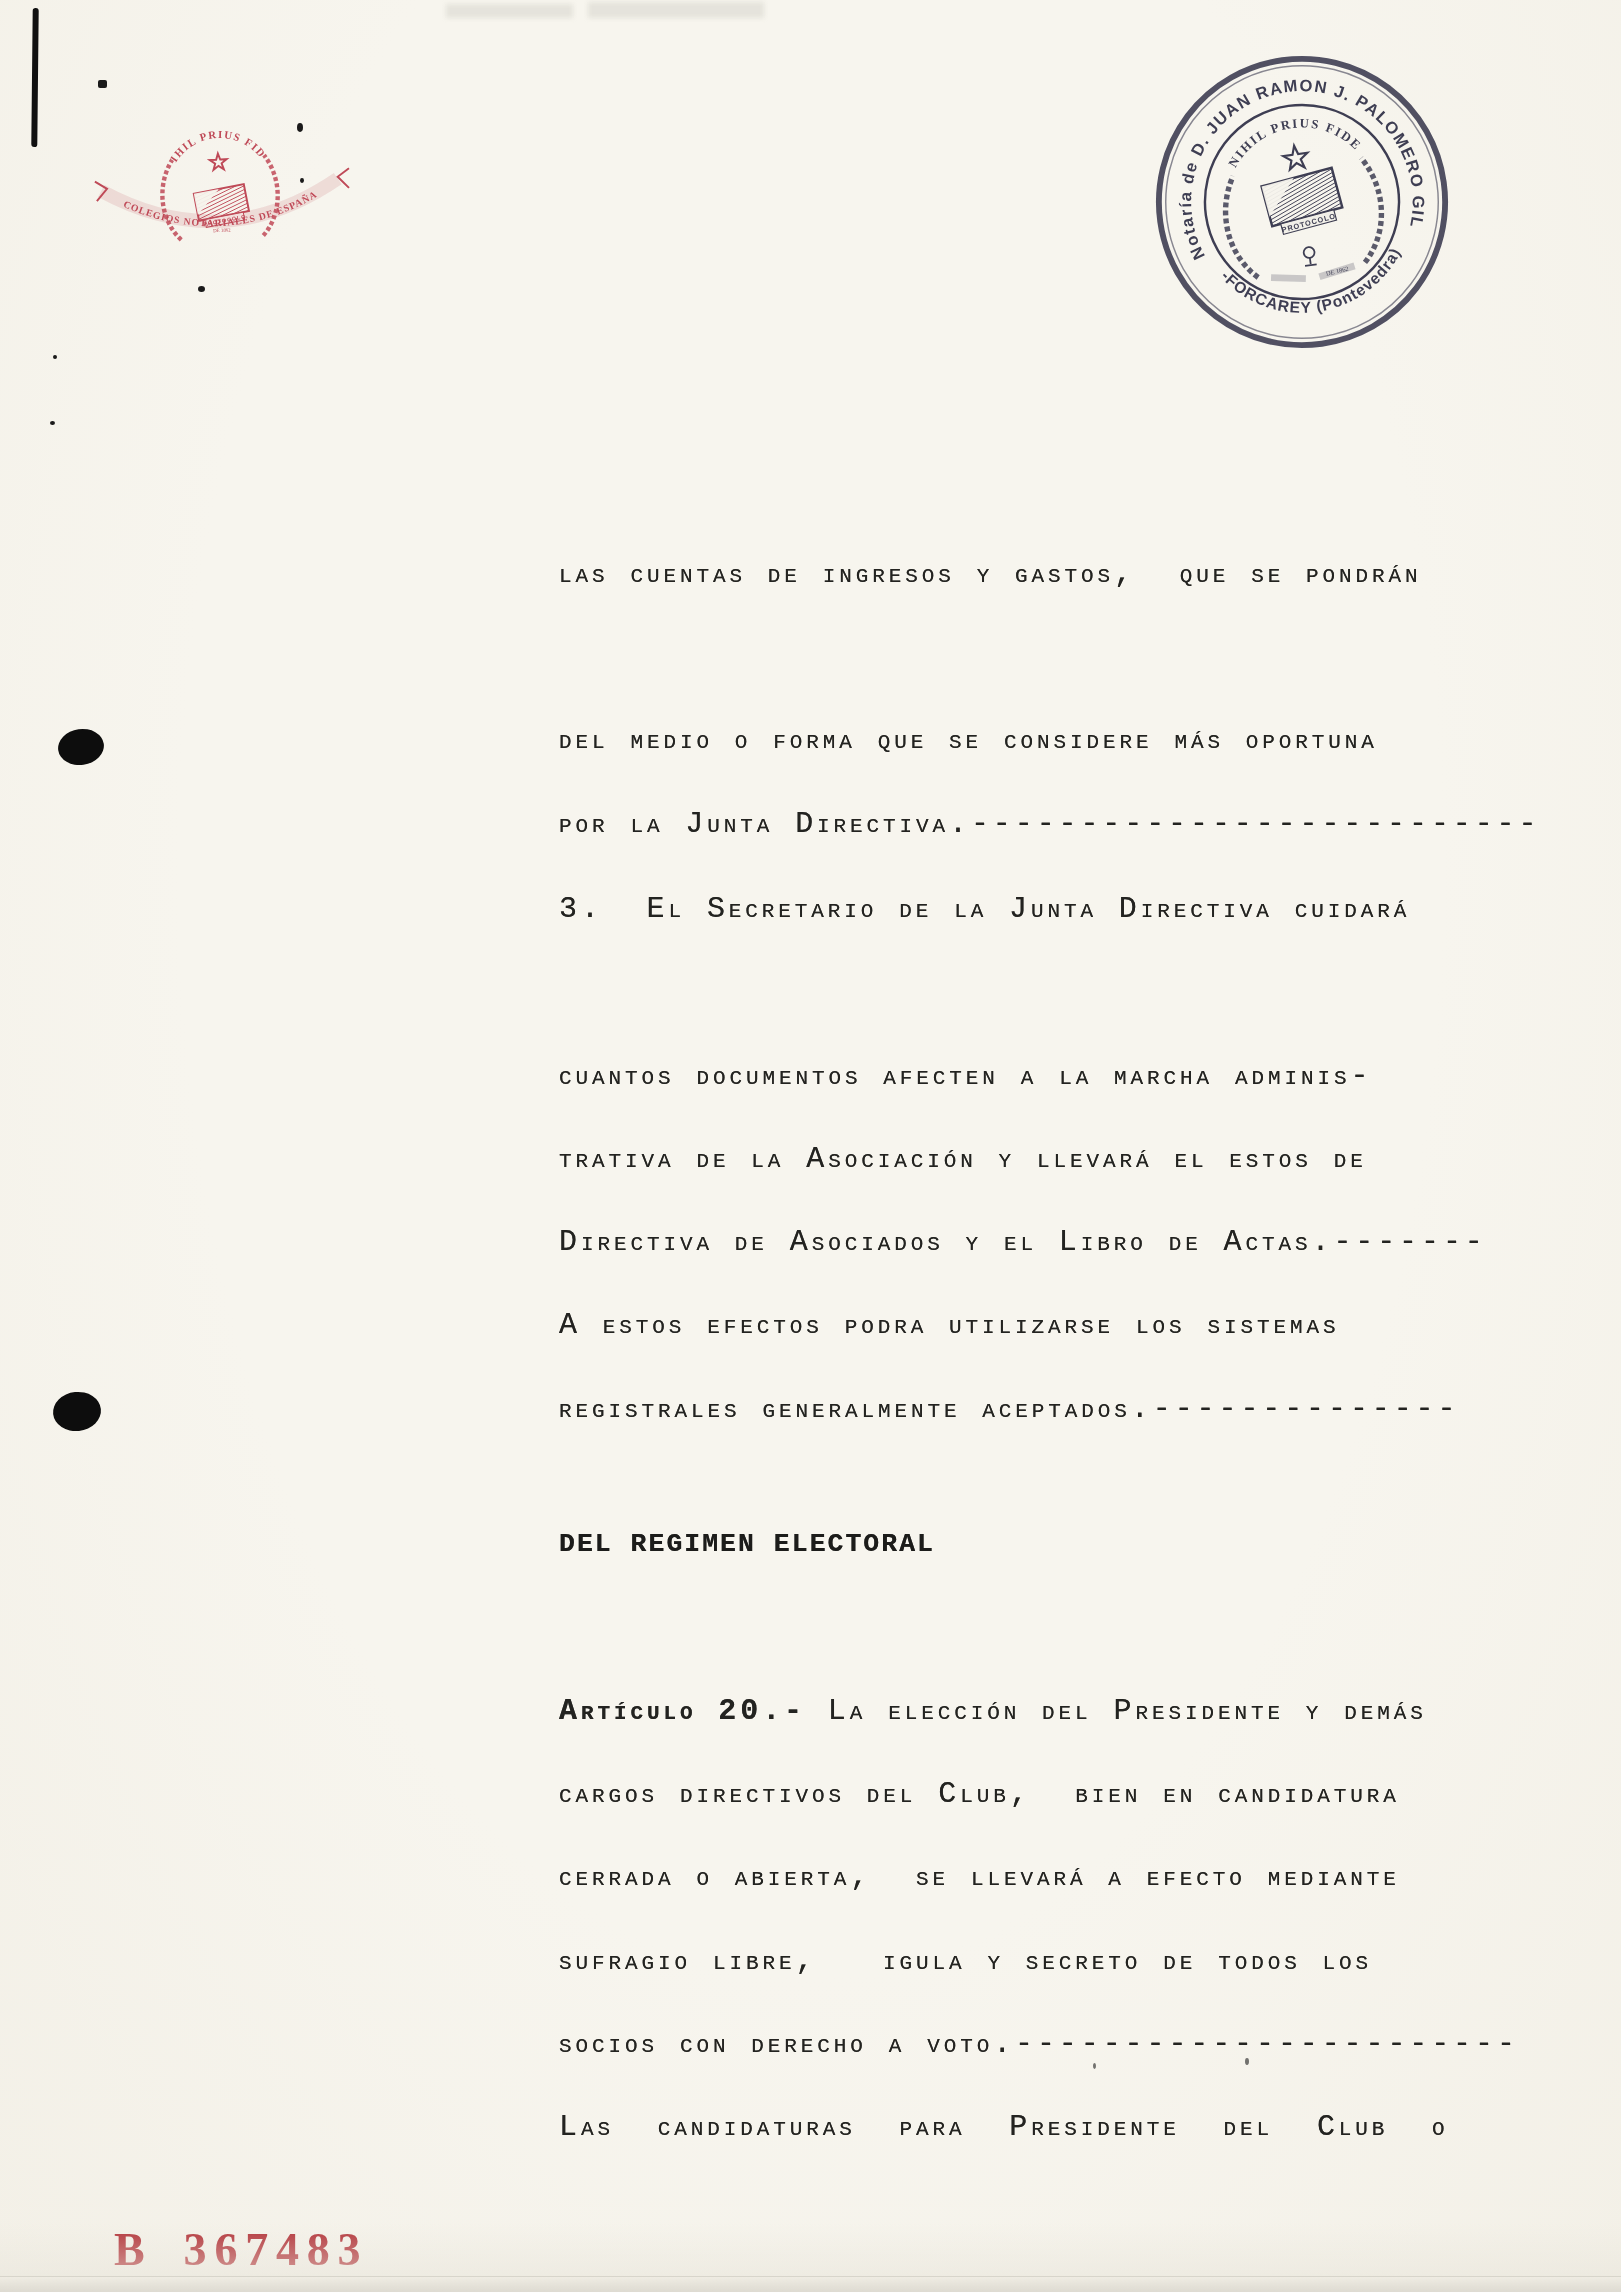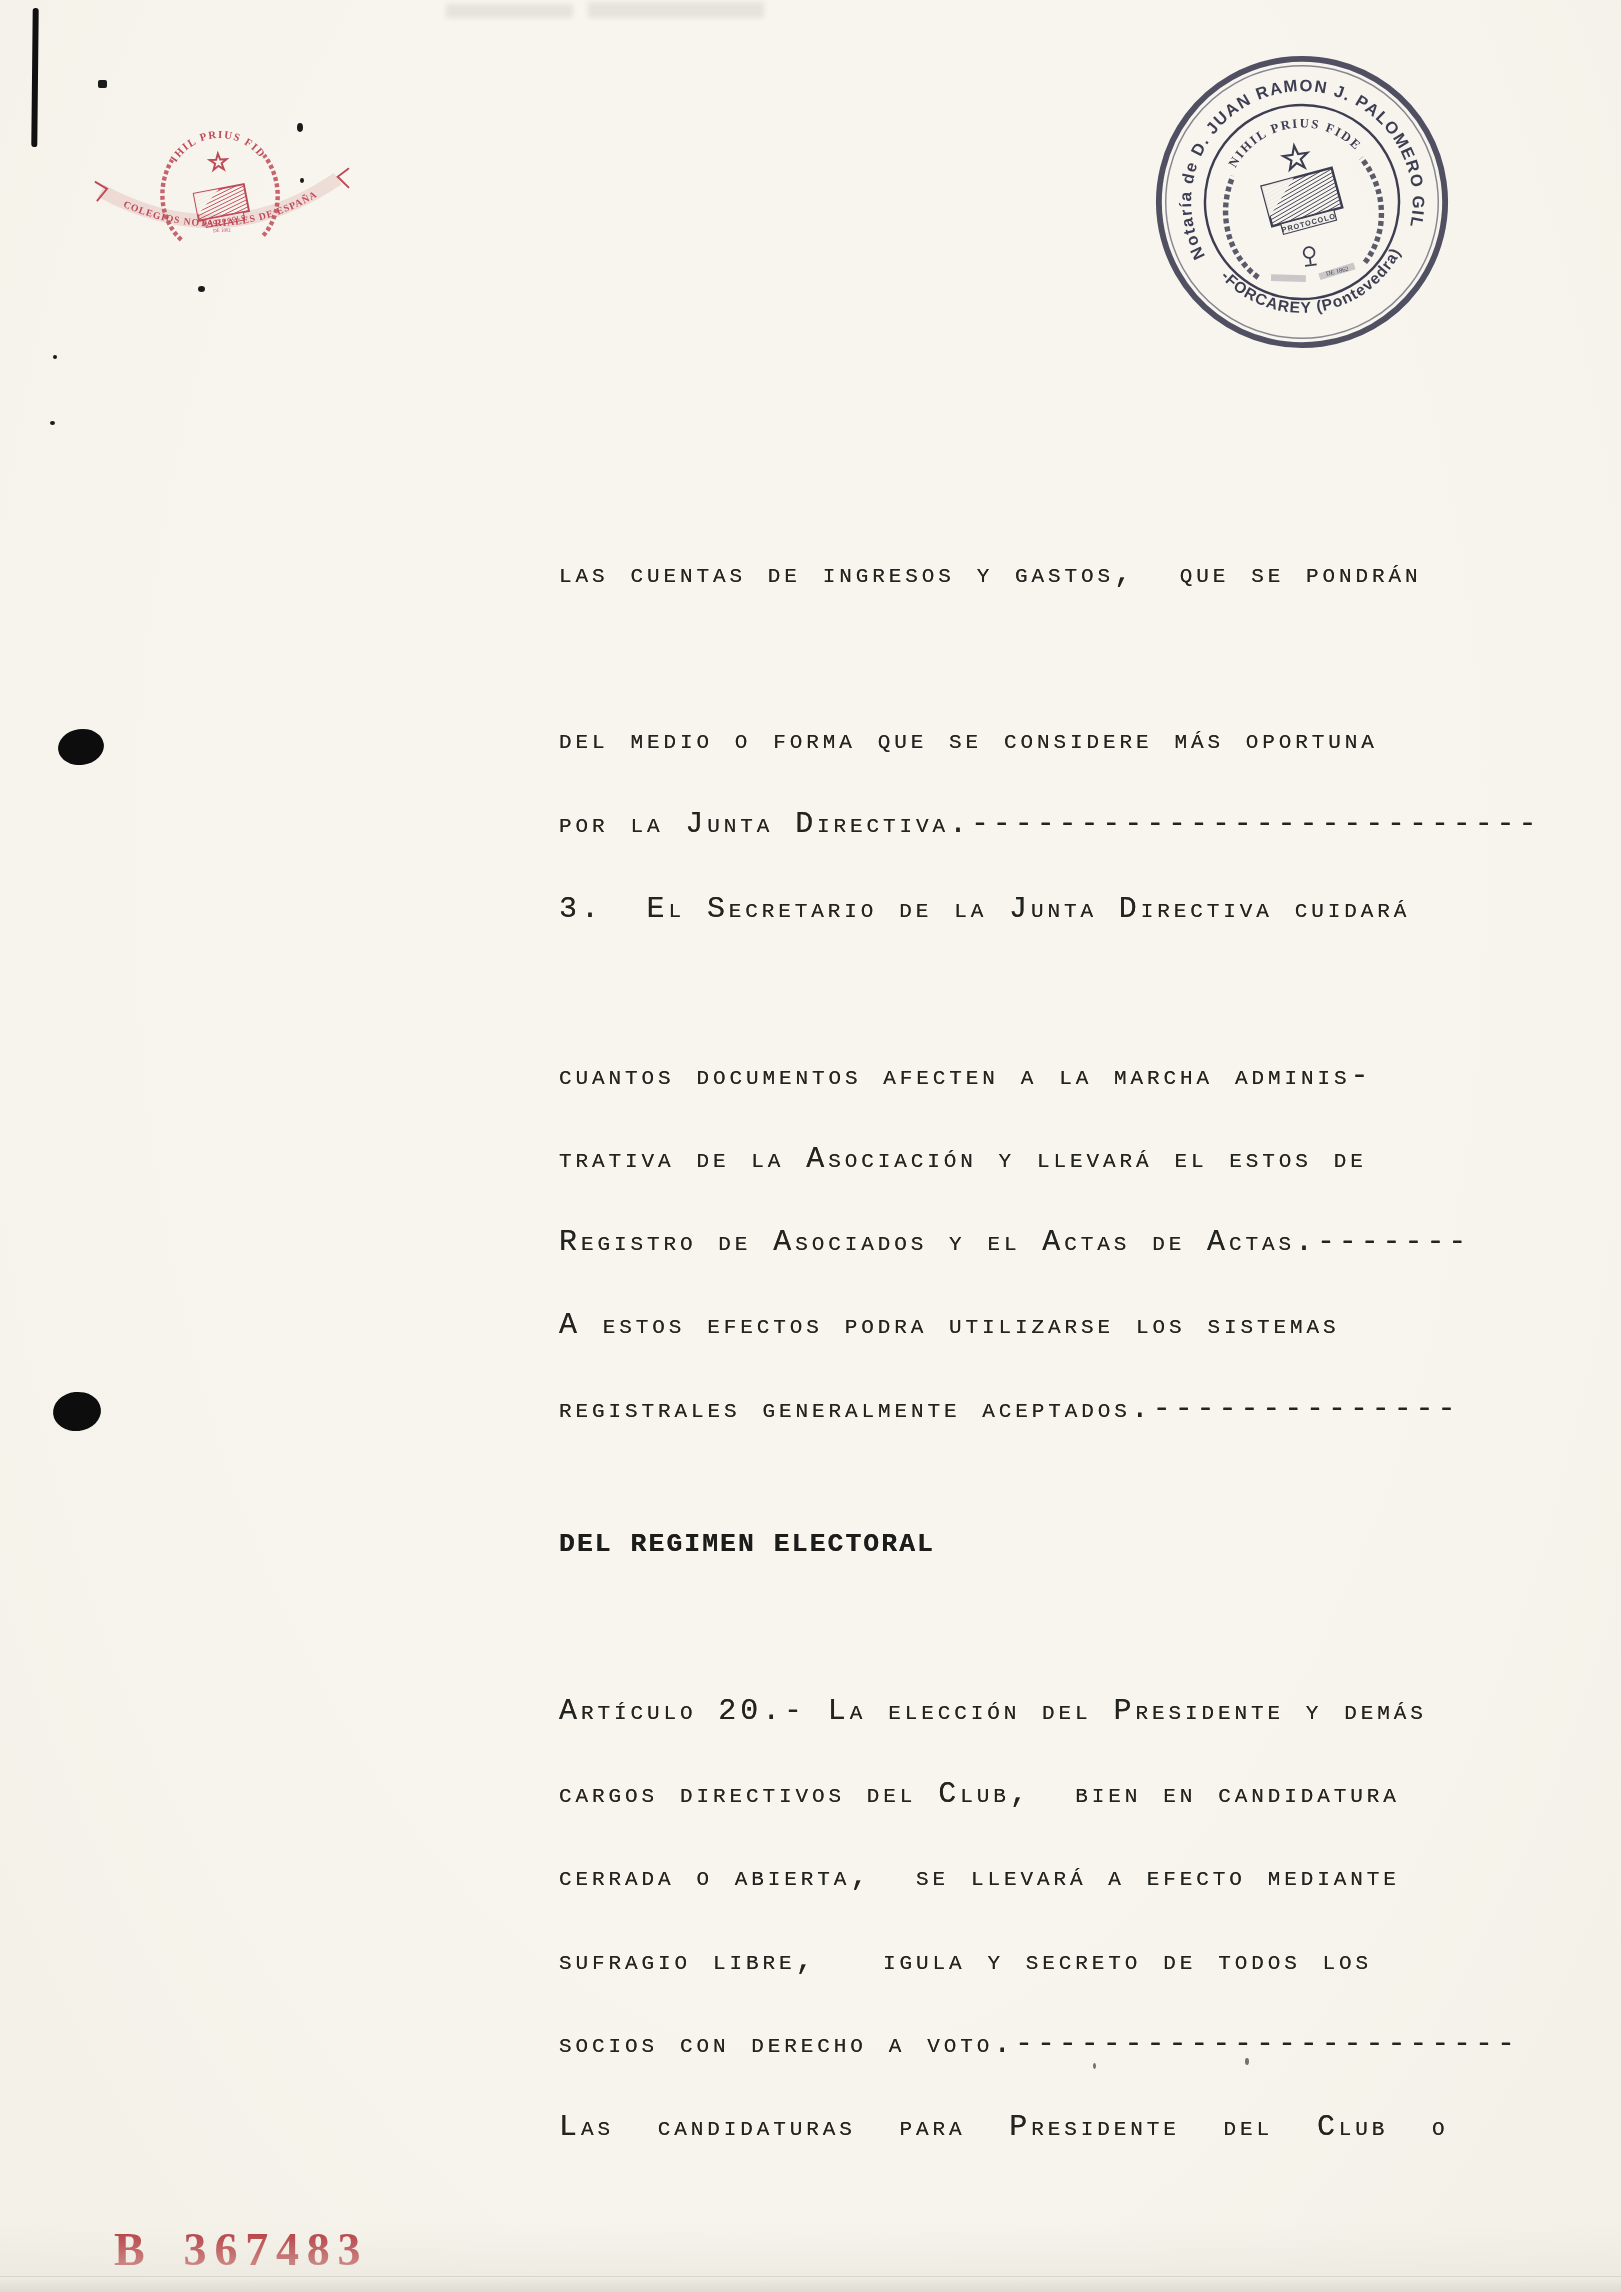--- a/index.html
+++ b/index.html
@@ -11,21 +11,21 @@
   }
   
   .tw {
     position:absolute; left:559px;
     font-family:"Liberation Mono","DejaVu Sans Mono",monospace;
     font-variant:small-caps;
     font-size:30px; letter-spacing:3.9px;
     color:#232320; white-space:pre;
     text-shadow:0 0 0.6px rgba(35,35,32,.75);
   }
-  .tw .b { font-weight:normal;margin-top:31px; }
+  .tw .b { font-weight:bold;margin-top:31px; }
   .heading {
     position:absolute; left:559px; top:1529px; width:863px; text-align:left;
     font-family:"Liberation Mono","DejaVu Sans Mono",monospace;
     font-weight:bold; font-size:26.5px; letter-spacing:2px; color:#1c1c1a;
     text-shadow:0 0 0.6px rgba(28,28,26,.8);
   }
   .serial {
     position:absolute; left:114px; top:2180px;
     font-family:"Liberation Serif","DejaVu Serif",serif;
     font-weight:bold; font-size:46px; color:#b23238; letter-spacing:3.9px;margin-top:43px;
@@ -145,21 +145,21 @@
       </g>
     </g>
   </svg>
 
   <div class="tw" style="top:557px">las cuentas de ingresos y gastos,  que se pondrán</div>
   <div class="tw" style="top:723px">del medio o forma que se considere más oportuna</div>
   <div class="tw" style="top:807px">por la Junta Directiva.--------------------------</div>
   <div class="tw" style="top:892px">3.  El Secretario de la Junta Directiva cuidará</div>
   <div class="tw" style="top:1059px">cuantos documentos afecten a la marcha adminis-</div>
   <div class="tw" style="top:1142px">trativa de la Asociación y llevará el estos de</div>
-  <div class="tw" style="top:1225px">Registro de Asociados y el Actas de Actas.-------</div>
+  <div class="tw" style="top:1225px">Directiva de Asociados y el Libro de Actas.-------</div>
   <div class="tw" style="top:1308px">A estos efectos podra utilizarse los sistemas</div>
   <div class="tw" style="top:1392px">registrales generalmente aceptados.--------------</div>
 
   <div class="heading">DEL REGIMEN ELECTORAL</div>
 
   <div class="tw" style="top:1694px"><span class="b">Artículo 20.-</span><span> La elección del Presidente y demás</span></div>
   <div class="tw" style="top:1777px">cargos directivos del Club,  bien en candidatura</div>
   <div class="tw" style="top:1860px">cerrada o abierta,  se llevará a efecto mediante</div>
   <div class="tw" style="top:1944px">sufragio libre,   igula y secreto de todos los</div>
   <div class="tw" style="top:2027px">socios con derecho a voto.-----------------------</div>

